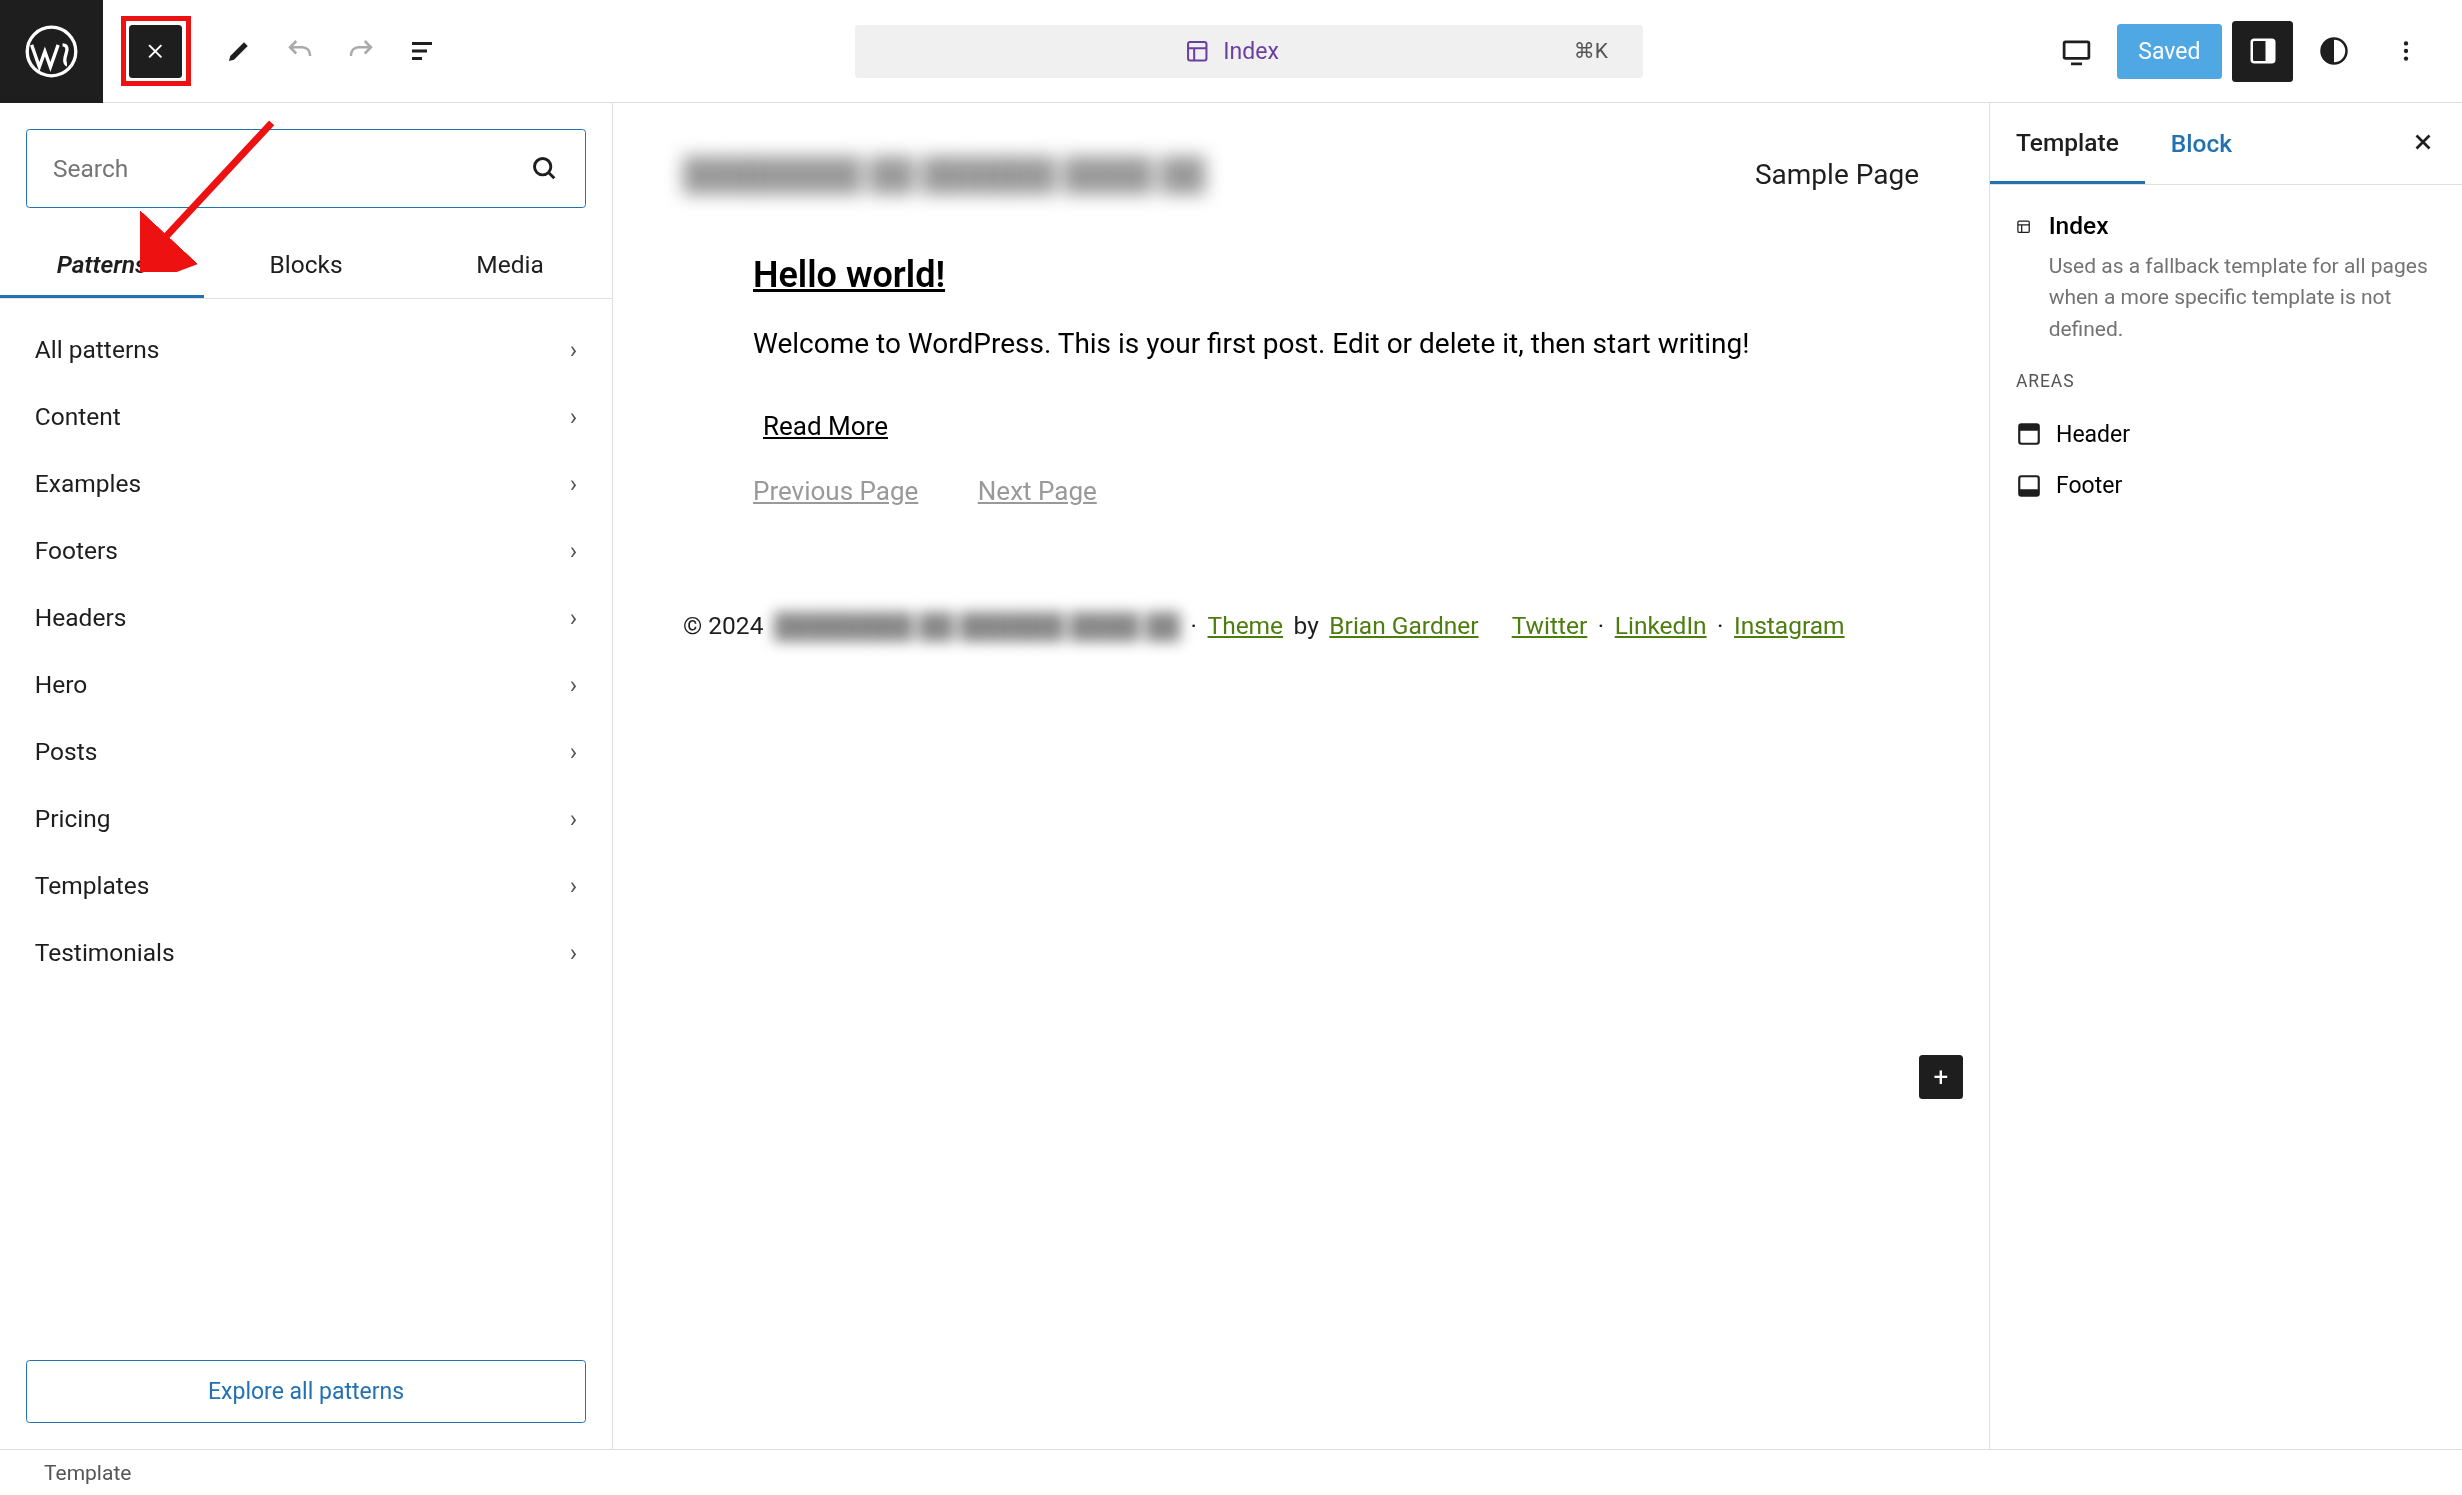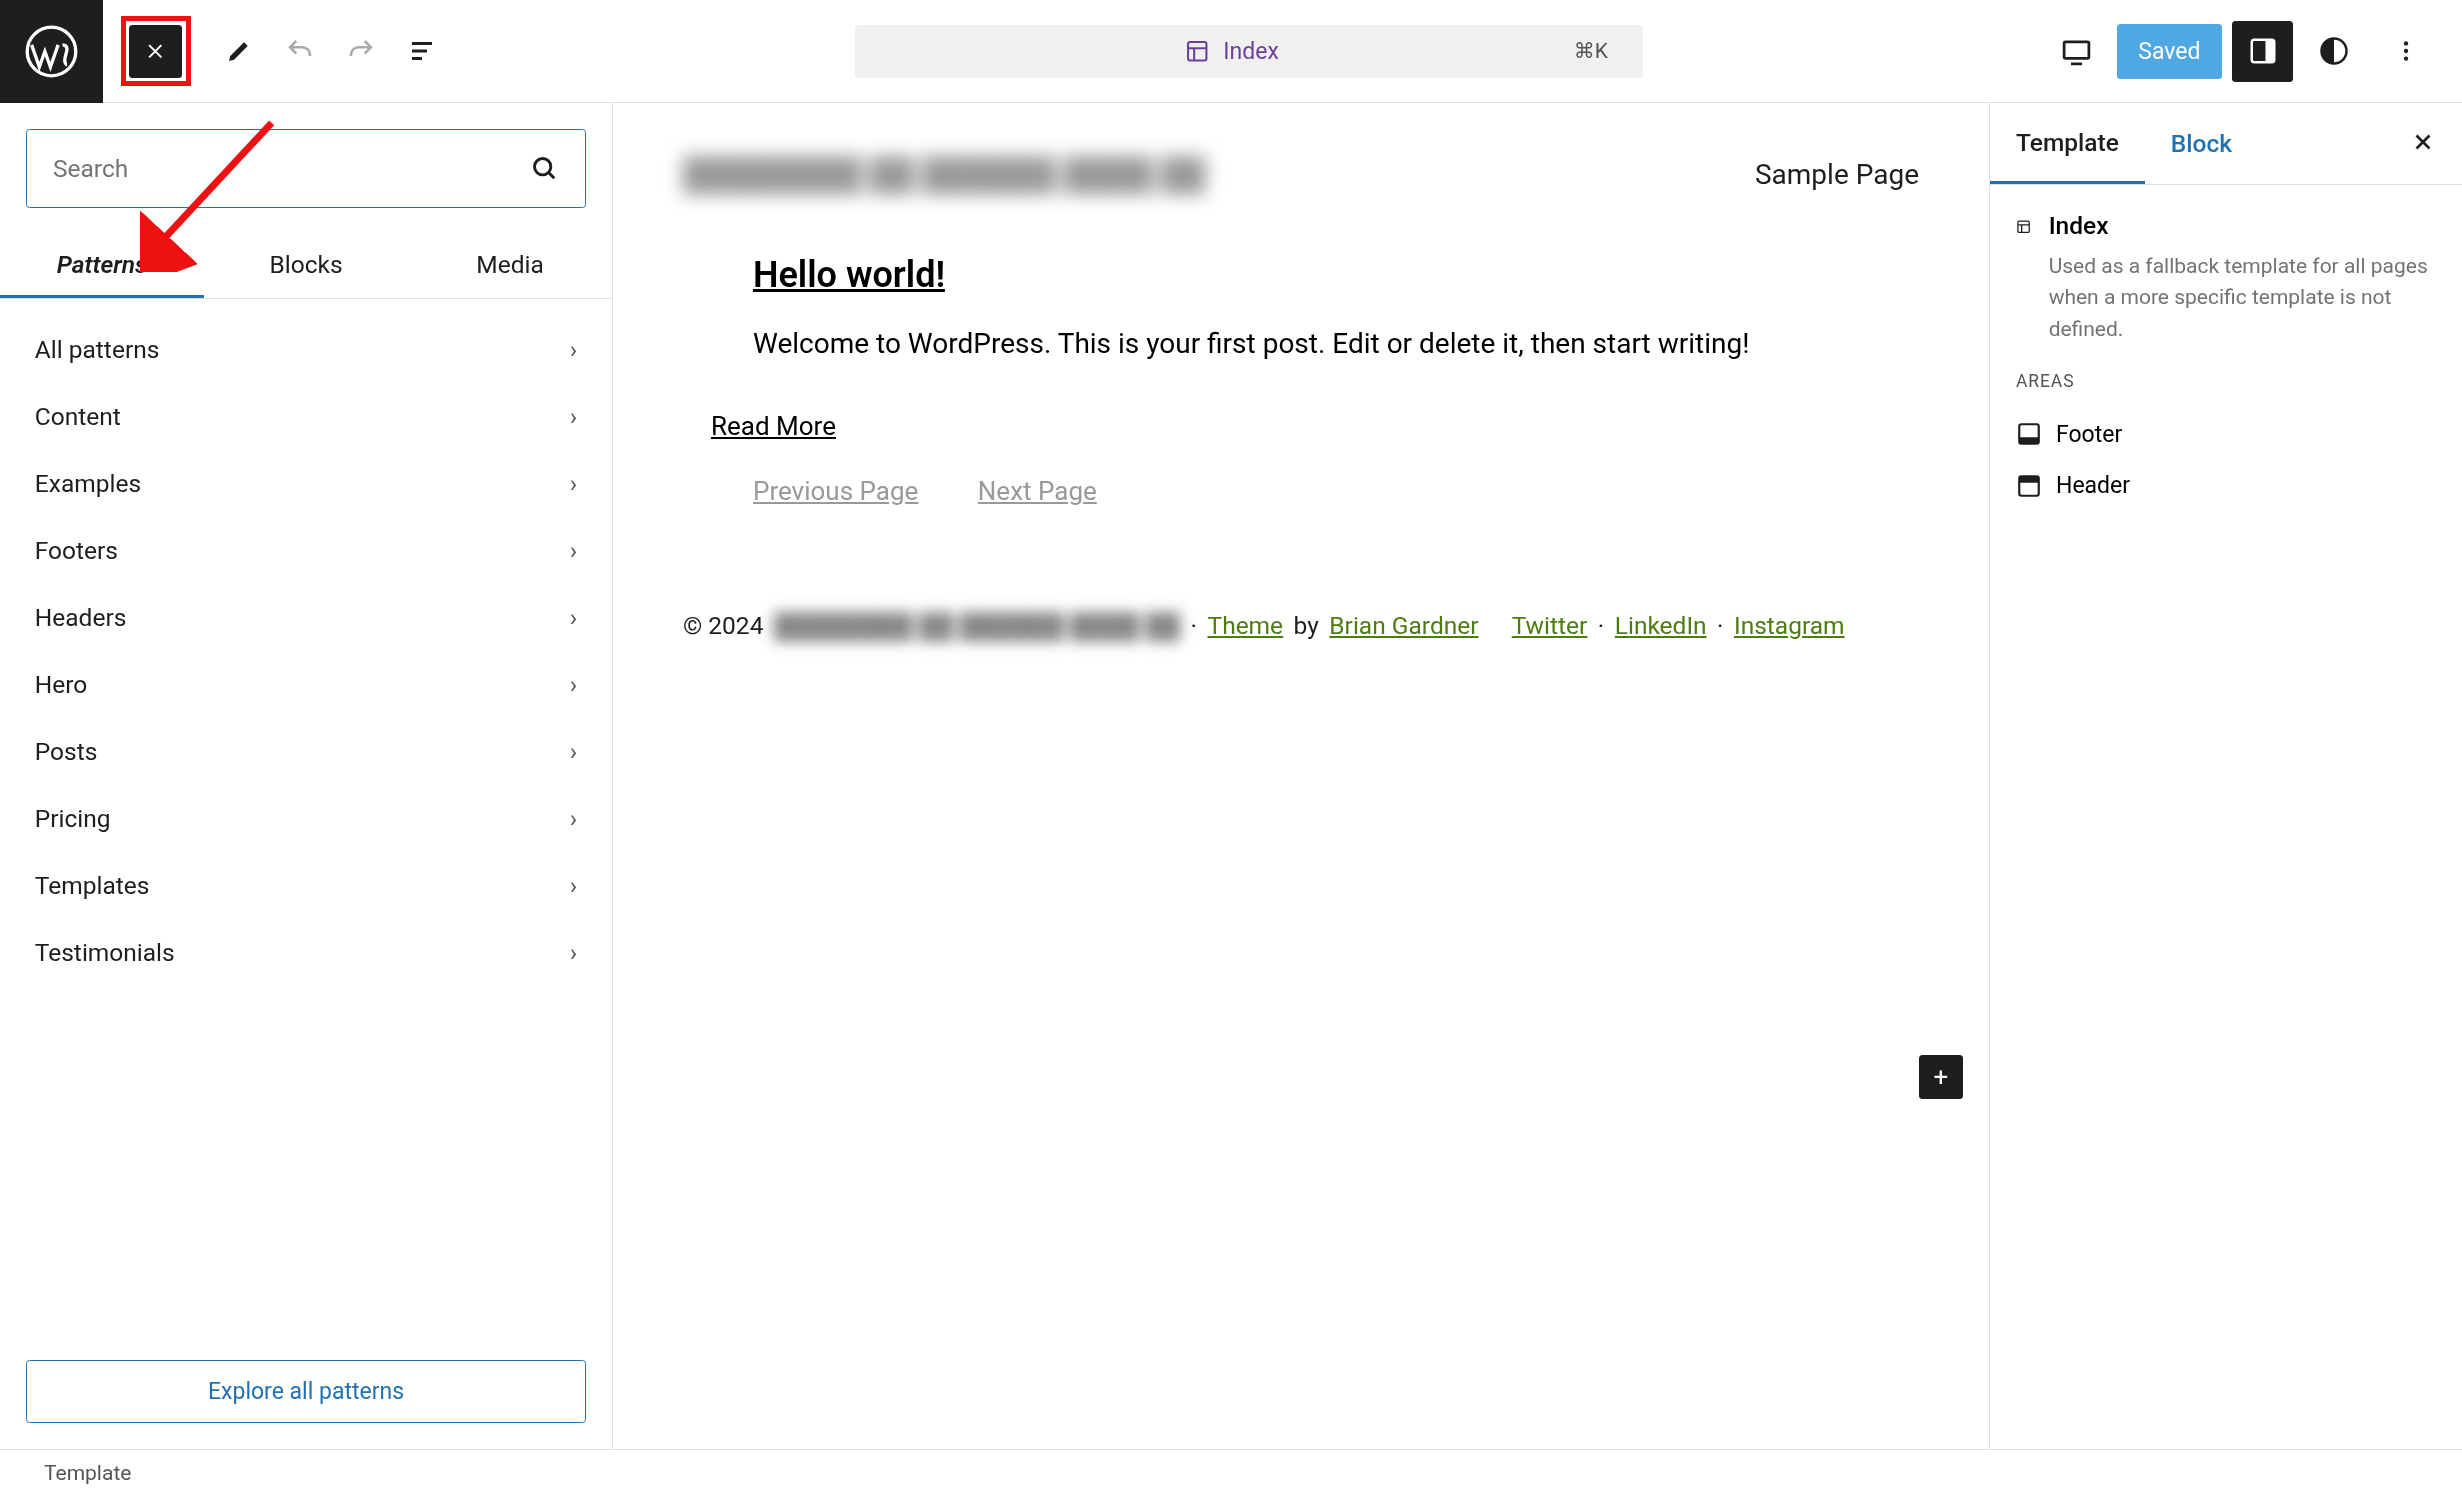--- a/index.html
+++ b/index.html
@@ -40,21 +40,21 @@
     .explore-btn { border: 0.9px solid #2271b1; color: #2271b1; background: #fff; padding: 17px; font-size: 23px; border-radius: 3.5px; cursor: pointer; text-align: center; margin-top: 17.5px; }
     
     .canvas { flex: 1; background: #fff; position: relative; padding: 53px 70px; font-family: Georgia, serif; }
     .canvas-header { display: flex; justify-content: space-between; align-items: center; margin-bottom: 61px; }
     .blurred-title { filter: blur(8.8px); color: #999; font-size: 31.5px; }
     .sample-page { font-size: 28px; color: #1e1e1e; }
     .post-title { font-size: 36px; font-weight: 600; text-decoration: underline; margin-bottom: 26px; margin-left: 70px; }
     .post-meta { font-size: 26px; margin-bottom: 44px; margin-left: 70px; }
     .post-author { text-decoration: underline; }
     .post-content { font-size: 28px; line-height: 1.6; margin-bottom: 44px; margin-left: 70px; max-width: 1033px; }
-    .read-more { font-size: 26px; text-decoration: underline; margin-bottom: 35px; margin-left: 28px; display: inline-block; }
+    .read-more { font-size: 26px; text-decoration: underline; margin-bottom: 35px; margin-left: 80px; display: inline-block; }
     .pagination { margin-left: 70px; font-size: 26px; }
     .pagination a { text-decoration: underline; color: #999; margin-right: 53px; }
     .canvas-footer { margin-top: 105px; font-size: 24.5px; color: #1e1e1e; display: flex; align-items: center; gap: 10.5px; flex-wrap: wrap; }
     .canvas-footer a { text-decoration: underline; color: #4d7c0f; }
     .blurred-small { filter: blur(7px); color: #888; }
     .add-block { position: absolute; right: 26px; bottom: 350px; width: 44px; height: 44px; background: #1e1e1e; color: #fff; display: flex; align-items: center; justify-content: center; font-size: 26px; border-radius: 3.5px; cursor: pointer; }
     
     .inspector { width: 473px; background: #fff; border-left: 0.9px solid #e0e0e0; }
     .inspector-tabs { display: flex; border-bottom: 0.9px solid #e0e0e0; align-items: center; }
     .inspector-tab { padding: 24.5px 26px; font-size: 24.5px; cursor: pointer; color: #1e1e1e; font-weight: 500; }
@@ -264,30 +264,30 @@
           </svg>
         <div>
           <div class="template-title">Index</div>
           <div class="template-desc">Used as a fallback template for all pages when a more specific template is not defined.</div>
         </div>
       </div>
       <div class="areas-label">AREAS</div>
       <div class="area-item">
         <svg width="26" height="26" viewBox="0 0 24 24">
             <rect x="3" y="3" width="18" height="18" rx="2" stroke="#1e1e1e" stroke-width="2" fill="none"></rect>
-            <rect x="3" y="15" width="18" height="6" fill="#1e1e1e"></rect>
-          </svg>
-        <span>Footer</span>
+            <rect x="3" y="3" width="18" height="6" fill="#1e1e1e"></rect>
+          </svg>
+        <span>Header</span>
       </div>
       <div class="area-item">
         <svg width="26" height="26" viewBox="0 0 24 24">
             <rect x="3" y="3" width="18" height="18" rx="2" stroke="#1e1e1e" stroke-width="2" fill="none"></rect>
-            <rect x="3" y="3" width="18" height="6" fill="#1e1e1e"></rect>
-          </svg>
-        <span>Header</span>
+            <rect x="3" y="15" width="18" height="6" fill="#1e1e1e"></rect>
+          </svg>
+        <span>Footer</span>
       </div>
     </div>
   </div>
 </div>
 
 <div class="footer-bar">
   <span>Template</span>
 </div>
 
 

